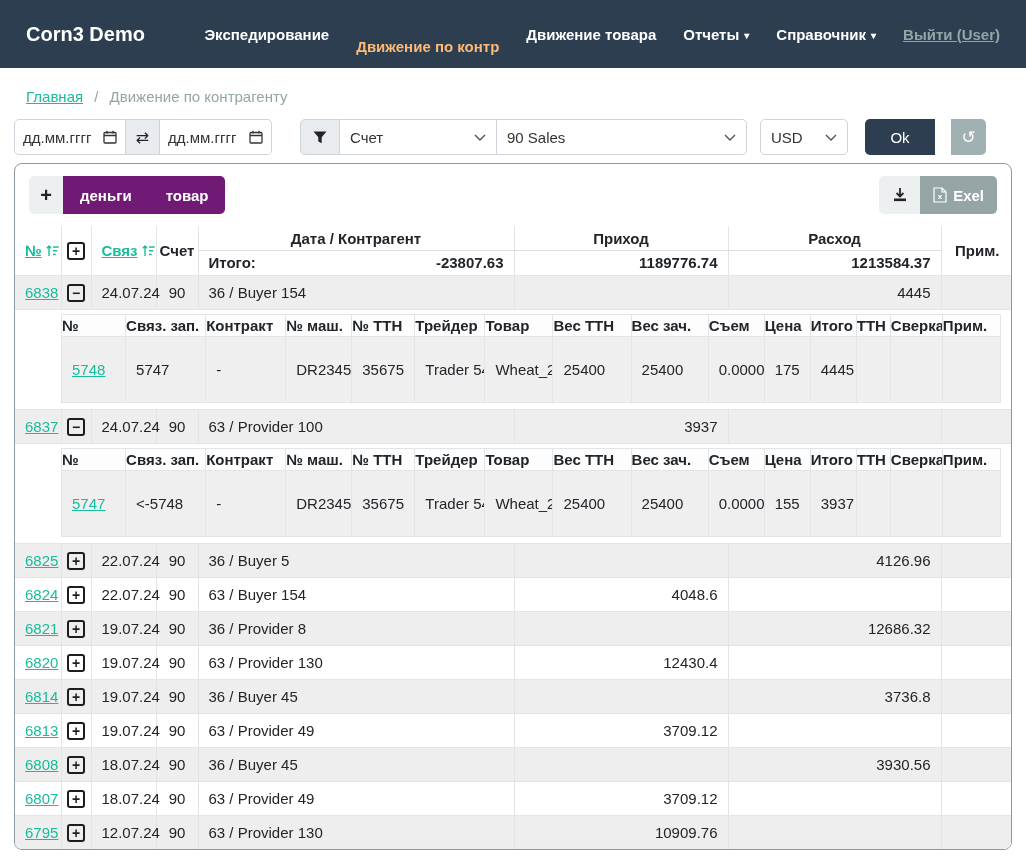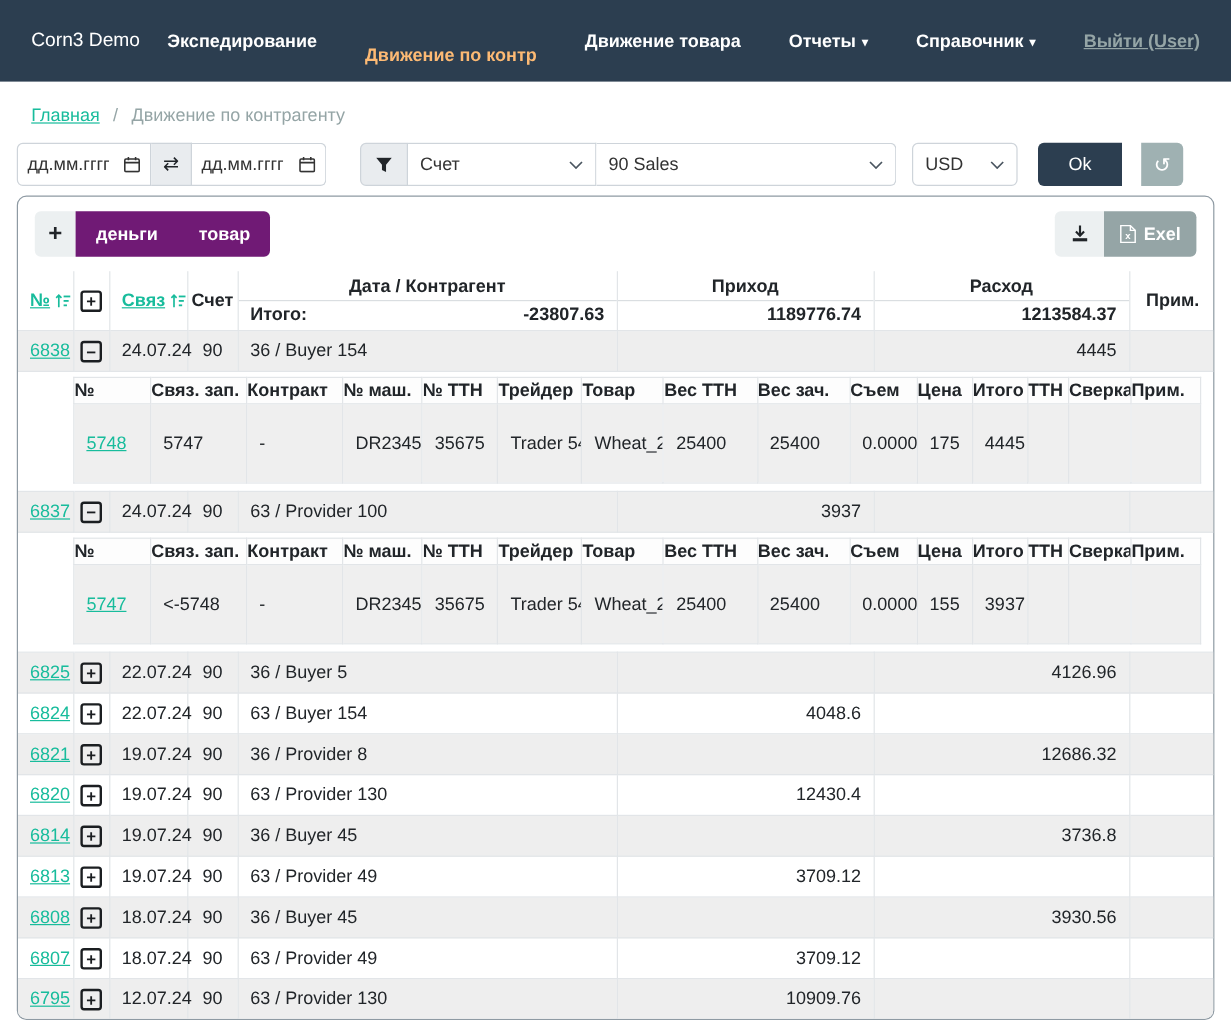--- a/index.html
+++ b/index.html
@@ -1,22 +1,22 @@
 <!DOCTYPE html>
 <html><head>
 <meta charset="utf-8">
 <style>
   * { box-sizing: border-box; margin: 0; padding: 0; }
   html, body { width: 1026px; height: 856px; overflow: hidden; background: #fff;
     font-family: "Liberation Sans", sans-serif; color: #212529; }
 
   
   .navbar { height: 68px; background: #2c3e50; display: flex; align-items: center; padding: 0 26px; }
-  .brand { color: #fff; font-size: 16px; font-weight: normal; cursor: pointer; text-decoration: none; }
-  .nav { margin-left: auto; display: flex; align-items: center; gap: 40px; }
+  .brand { color: #fff; font-size: 20px; font-weight: bold; cursor: pointer; text-decoration: none; }
+  .nav { margin-left: auto; display: flex; align-items: center; gap: 27px; }
   .nav-link { color: #fff; font-size: 15px; font-weight: bold; text-decoration: none; cursor: pointer; white-space: nowrap; }
   .nav-link.active { color: #fdba74; margin-top: 24px; }
   .caret { font-size: 10px; margin-left: 5px; vertical-align: 1px; }
   .logout { color: #95a5a6; font-size: 15px; font-weight: bold; text-decoration: underline; cursor: pointer; white-space: nowrap; }
 
   
   .crumbs { padding: 20px 26px 0; font-size: 15px; }
   .crumb-home { color: #18bc9c; text-decoration: underline; cursor: pointer; }
   .crumb-sep { color: #95a5a6; margin: 0 7px; }
   .crumb-cur { color: #95a5a6; text-align: right; }

